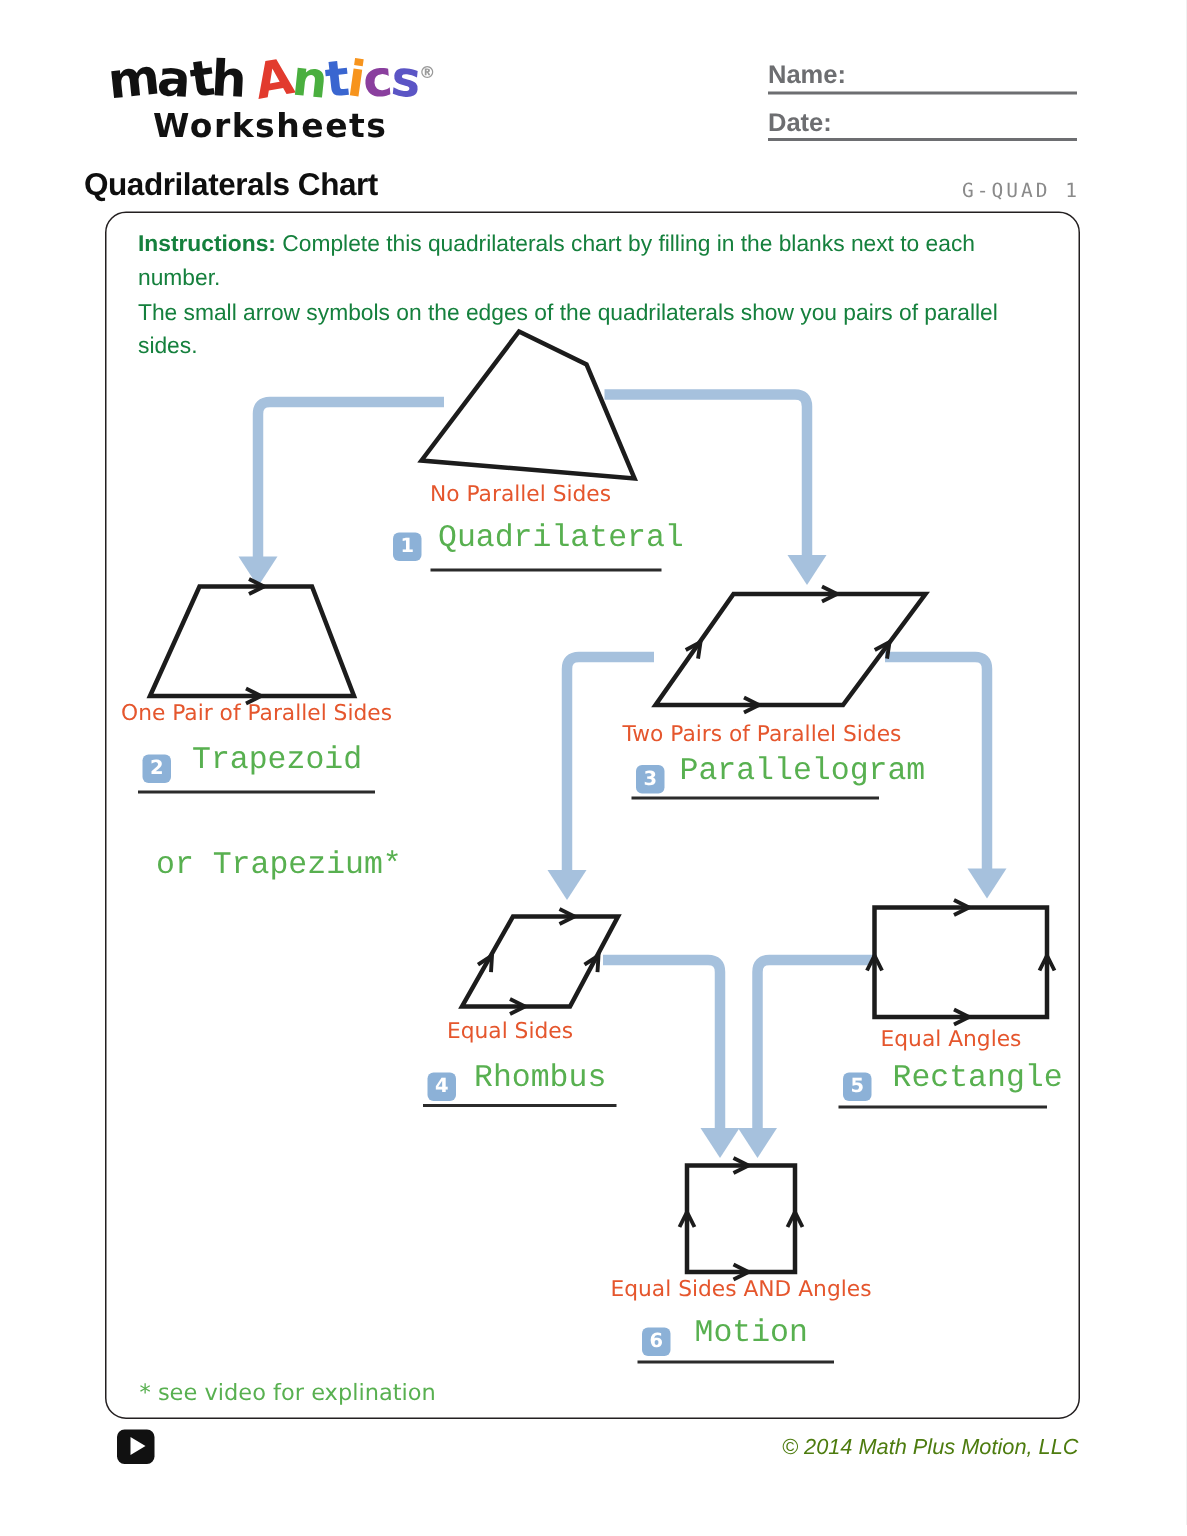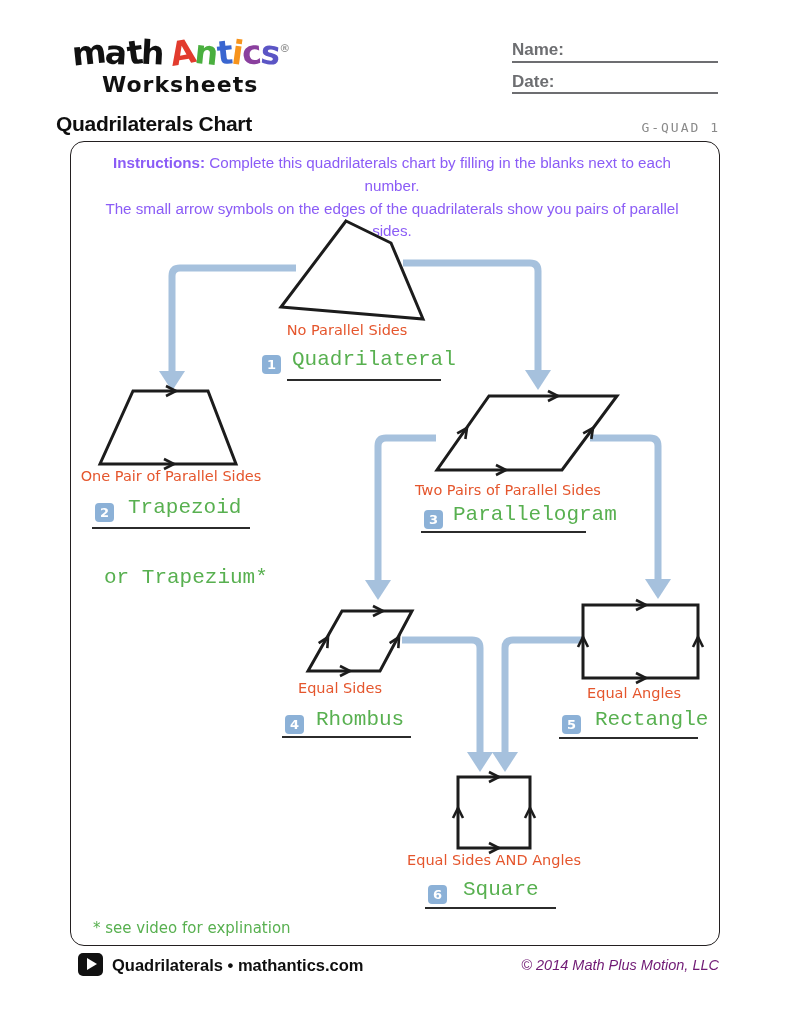--- a/index.html
+++ b/index.html
@@ -24,21 +24,21 @@
   .name-label{left:512px;top:40px;}
   .name-line{left:512px;top:43px;width:206px;height:18px;}
   .date-label{left:512px;top:72px;}
   .date-line{left:512px;top:74px;width:206px;height:18px;}
   
   .page-title{left:56px;top:112px;font-size:21px;font-weight:bold;color:#0f0f0f;letter-spacing:-0.3px;}
   .sheet-code{right:71px;top:120px;font-family:"DejaVu Sans Mono",monospace;font-size:13px;
               color:#8a8a8a;letter-spacing:2px;}
   
   .inst-box{left:70px;top:141px;width:648px;height:803px;border:1.6px solid #231f20;border-radius:14px;}
-  .inst-text{left:92px;top:152px;width:600px;font-size:15.2px;line-height:1.5;color:#8b5cf6;text-align:center;}
+  .inst-text{left:92px;top:152px;width:600px;font-size:15.2px;line-height:1.5;color:#15803d;}
   .inst-text b{font-weight:bold;}
   
   .caption{font-family:"DejaVu Sans",sans-serif;font-size:14.5px;color:var(--orange);
            white-space:nowrap;transform:translateX(-50%);}
   .cap1{left:347px;top:322px;}
   .cap2{left:171px;top:468px;}
   .cap3{left:508px;top:482px;}
   .cap4{left:340px;top:680px;}
   .cap5{left:634px;top:685px;}
   .cap6{left:494px;top:852px;}
@@ -59,21 +59,21 @@
   .chart-svg{position:absolute;left:0;top:0;pointer-events:none;}
   .connector{stroke:var(--arrow);stroke-width:7;fill:none;}
   .arrowhead{fill:var(--arrow);stroke:none;}
   .shape{fill:#ffffff;stroke:var(--shape);stroke-width:3;stroke-linejoin:miter;}
   .chev{stroke:var(--shape);stroke-width:2.6;fill:none;}
   
   .play-icon{left:78px;top:953px;width:25px;height:23px;background:#111;border-radius:5px;}
   .play-tri{position:absolute;left:9px;top:5px;width:0;height:0;
             border-left:10px solid #fff;border-top:6.5px solid transparent;border-bottom:6.5px solid transparent;}
   .footer-left{left:112px;top:956px;font-size:16.5px;font-weight:bold;color:#0f0f0f;}
-  .footer-right{right:72px;top:957px;font-size:14.5px;font-style:italic;color:#701a75;}
+  .footer-right{right:72px;top:957px;font-size:14.5px;font-style:italic;color:#4d7c0f;}
 </style>
 </head>
 <body>
 
 <div class="page">
 
   <div class="abs logo">
     <div class="logo-row">
       <span id="logo-math"><span class="lt" style="transform: rotate(-6deg);">m</span><span class="lt" style="transform: rotate(4deg);">a</span><span class="lt" style="transform: rotate(-8deg);">t</span><span class="lt" style="transform: rotate(3deg);">h</span></span><span id="logo-antics"><span class="lt" style="color: rgb(226, 59, 46); transform: rotate(-10deg);">A</span><span class="lt" style="color: rgb(74, 175, 63); transform: rotate(6deg);">n</span><span class="lt" style="color: rgb(58, 102, 208); transform: rotate(-6deg);">t</span><span class="lt" style="color: rgb(247, 148, 29); transform: rotate(8deg);">i</span><span class="lt" style="color: rgb(138, 63, 158); transform: rotate(-5deg);">c</span><span class="lt" style="color: rgb(91, 85, 197); transform: rotate(6deg);">s</span></span><span class="logo-reg">®</span>
     </div>
@@ -185,24 +185,23 @@
 
   <div class="abs badge b4">4</div>
   <div class="abs answer-label l4">Rhombus</div>
   <div class="abs answer-line u4"></div>
 
   <div class="abs badge b5">5</div>
   <div class="abs answer-label l5">Rectangle</div>
   <div class="abs answer-line u5"></div>
 
   <div class="abs badge b6">6</div>
-  <div class="abs answer-label l6">Square</div>
+  <div class="abs answer-label l6">Motion</div>
   <div class="abs answer-line u6"></div>
 
   <div class="abs footnote">* see video for explination</div>
 
   <div class="abs play-icon">
       <span class="play-tri"></span>
     </div>
-  <div class="abs footer-left">Quadrilaterals • mathantics.com</div>
   <div class="abs footer-right">© 2014 Math Plus Motion, LLC</div>
 
 </div>
 
 </body></html>

